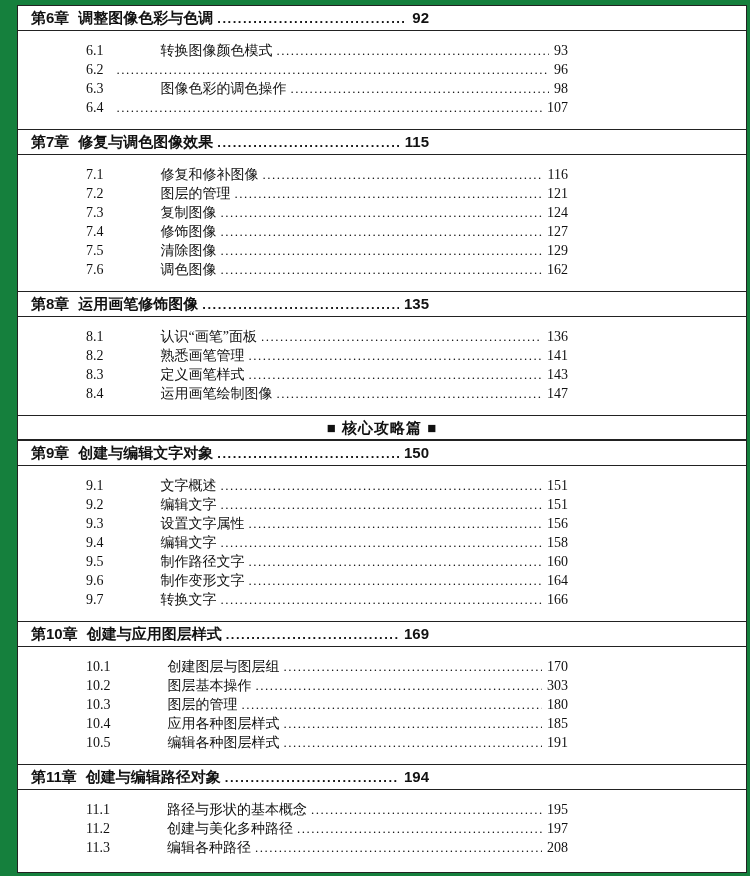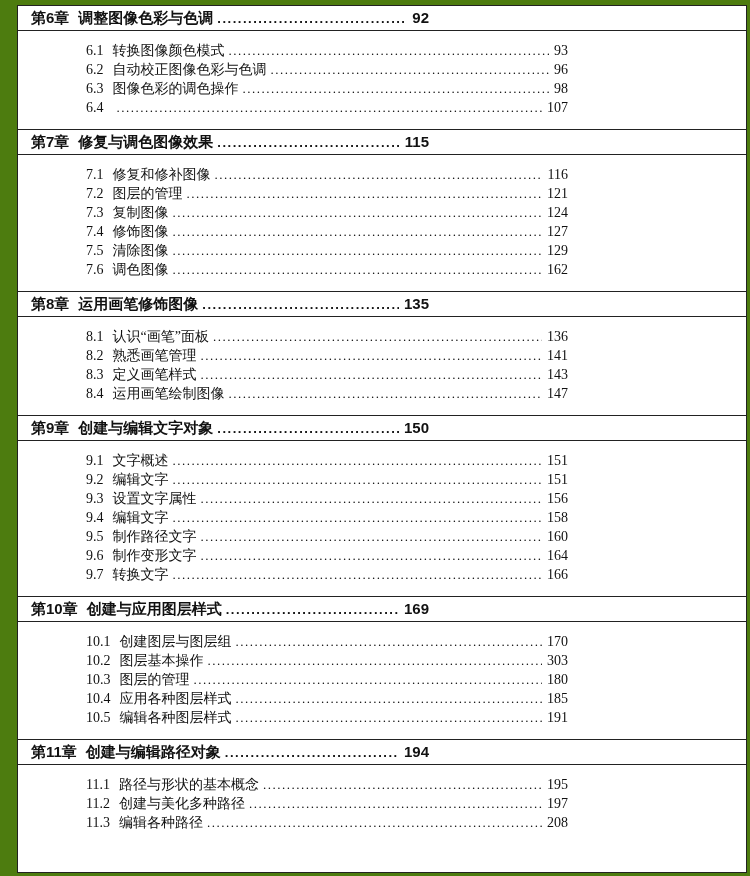--- a/index.html
+++ b/index.html
@@ -8,21 +8,21 @@
     width: 750px;
     height: 876px;
     background: #ffffff;
     color: #111111;
     font-family: "Liberation Serif", "DejaVu Serif", serif;
   }
   .page {
     position: relative;
     width: 750px;
     height: 876px;
-    background: #4d7c0f;
+    background: #15803d;
     overflow: hidden;
   }
   .toc {
     position: absolute;
     left: 17px;
     top: 5px;
     width: 730px;
     min-height: 868px;
     border-left: 1.5px solid #222;
     border-right: 1.5px solid #222;
@@ -51,21 +51,21 @@
   }
   .section-row {
     display: flex;
     align-items: flex-end;
     width: 482px;
     font-size: 14px;
     line-height: 19px;
     white-space: nowrap;
   }
   .sec-num { margin-right: 9px; flex-shrink: 0; }
-  .sec-title { flex-shrink: 0; }
+  .sec-title { flex-shrink: 0; margin-left: 48px; }
   .leader {
     flex: 1 1 auto;
     overflow: hidden;
     white-space: nowrap;
     letter-spacing: 1.5px;
     margin: 0 5px 0 4px;
     font-size: 13px;
     color: #111;
   }
   .page-num { flex-shrink: 0; }
@@ -98,21 +98,20 @@
     <div class="sections">
   <div class="section-row">
     <span class="sec-num">6.1</span>
     <span class="sec-title">转换图像颜色模式</span>
     <span class="leader">............................................................................................................................................................................................................................................................................................................</span>
     <span class="page-num">93</span>
   </div>
 
   <div class="section-row">
     <span class="sec-num">6.2</span>
-    <span class="sec-title">自动校正图像色彩与色调</span>
     <span class="leader">............................................................................................................................................................................................................................................................................................................</span>
     <span class="page-num">96</span>
   </div>
 
   <div class="section-row">
     <span class="sec-num">6.3</span>
     <span class="sec-title">图像色彩的调色操作</span>
     <span class="leader">............................................................................................................................................................................................................................................................................................................</span>
     <span class="page-num">98</span>
   </div>
@@ -212,20 +211,23 @@
 
   <div class="section-row">
     <span class="sec-num">8.4</span>
     <span class="sec-title">运用画笔绘制图像</span>
     <span class="leader">............................................................................................................................................................................................................................................................................................................</span>
     <span class="page-num">147</span>
   </div>
 </div>
   </div>
 
+  <div class="part-divider">
+    <span>■  核心攻略篇  ■</span>
+  </div>
 
   <div class="chapter-block">
     <div class="chapter-heading">
       <div class="heading-line">
         <span class="ch-label">第9章</span>
         <span class="ch-title">创建与编辑文字对象</span>
         <span class="leader">............................................................................................................................................................................................................................................................................................................</span>
         <span class="page-num">150</span>
       </div>
     </div>

